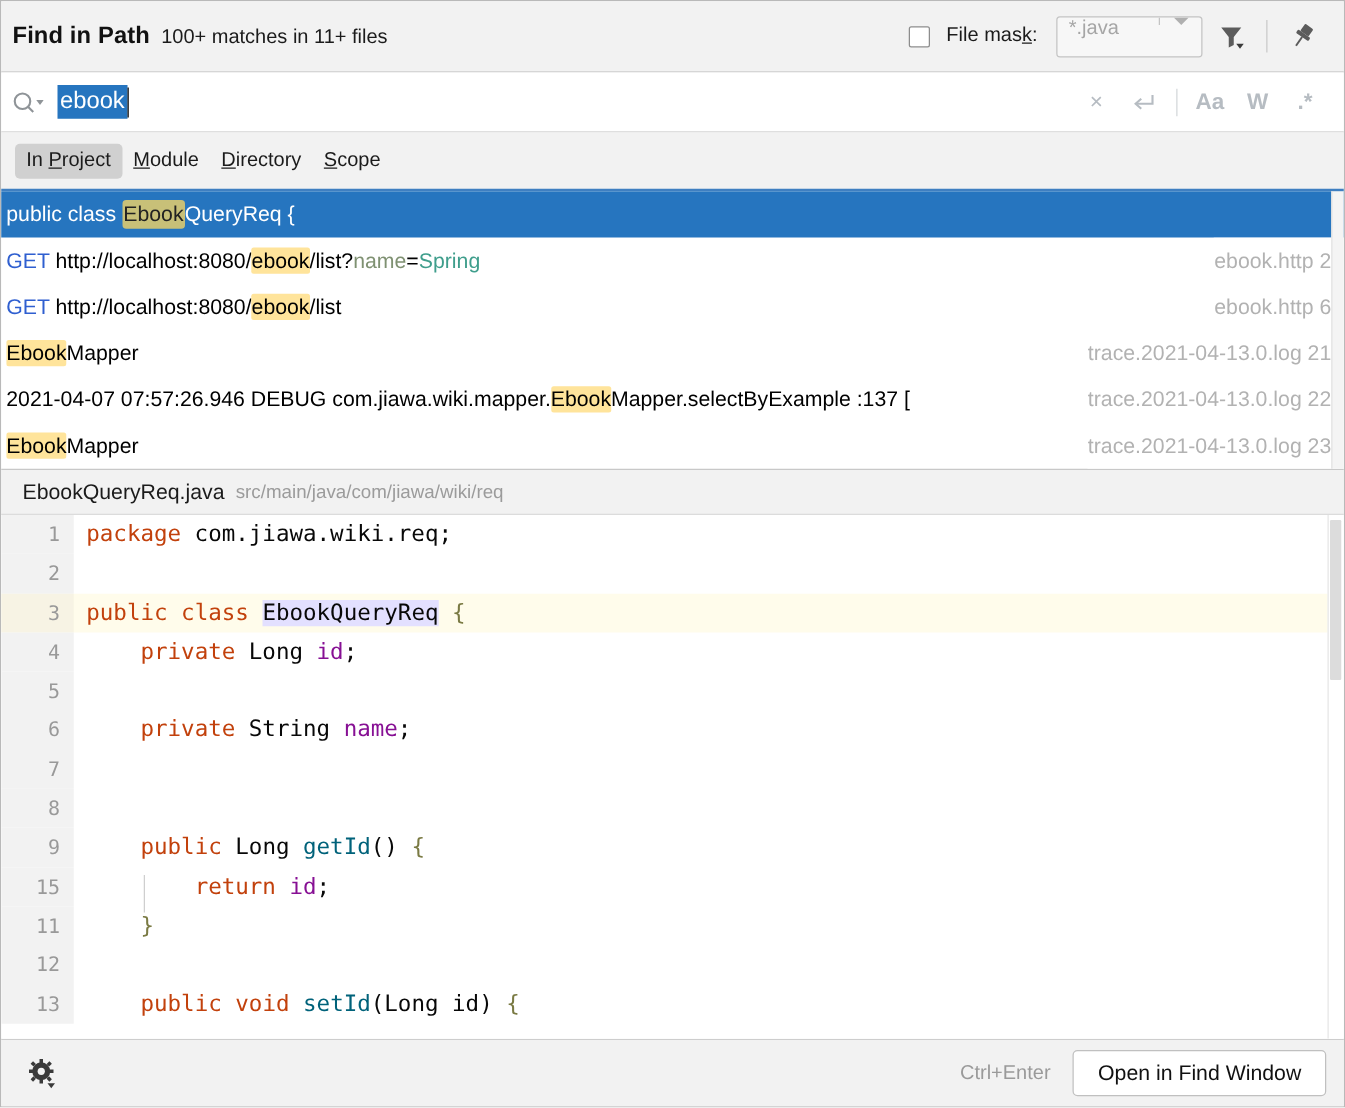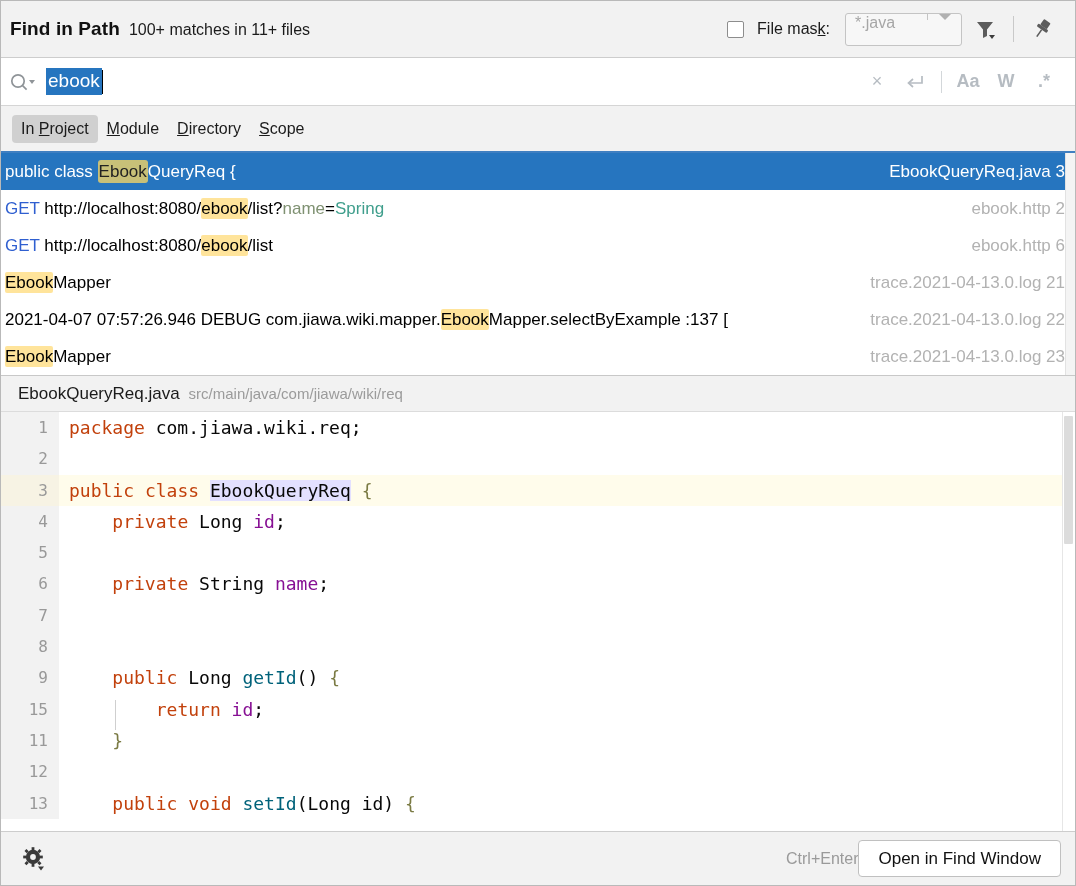--- a/index.html
+++ b/index.html
@@ -340,20 +340,21 @@
     border-top: 1px solid #cdcdcd;
     display: flex;
     align-items: center;
     padding: 0 14px 0 14px;
     box-sizing: border-box;
   }
   .footer-spacer { flex: 1; }
   .shortcut {
     font-size: 16px;
     color: #9a9a9a;
+    margin-right: 18px;
   }
   .primary-btn {
     font-family: "Liberation Sans", sans-serif;
     font-size: 17px;
     color: #111111;
     background: #ffffff;
     border: 1px solid #c0c0c0;
     border-radius: 4px;
     padding: 9px 19px;
     line-height: 1;
@@ -432,21 +433,20 @@
       <div class="tab active"><span>In </span><u>P</u><span>roject</span></div>
       <div class="tab"><span></span><u>M</u><span>odule</span></div>
       <div class="tab"><span></span><u>D</u><span>irectory</span></div>
       <div class="tab"><span></span><u>S</u><span>cope</span></div>
     </div>
 
   <div class="results" id="results">
 
   <div class="result-row selected">
         <div class="rtext"><span>public class </span><span class="hl">Ebook</span><span>QueryReq {</span></div>
-        <div class="rfile">EbookQueryReq.java 3</div>
       </div>
       <div class="result-row">
         <div class="rtext"><span class="kw-get">GET</span><span> http://localhost:8080/</span><span class="hl">ebook</span><span>/list?</span><span class="kw-attr">name</span><span>=</span><span class="kw-val">Spring</span></div>
         <div class="rfile">ebook.http 2</div>
       </div>
       <div class="result-row">
         <div class="rtext"><span class="kw-get">GET</span><span> http://localhost:8080/</span><span class="hl">ebook</span><span>/list</span></div>
         <div class="rfile">ebook.http 6</div>
       </div>
       <div class="result-row">

